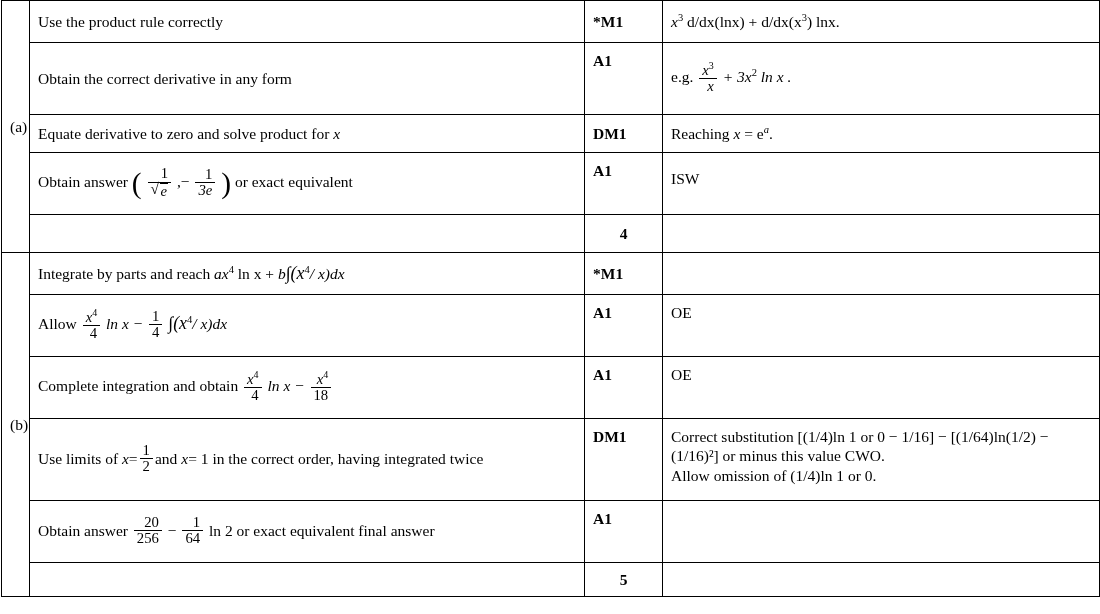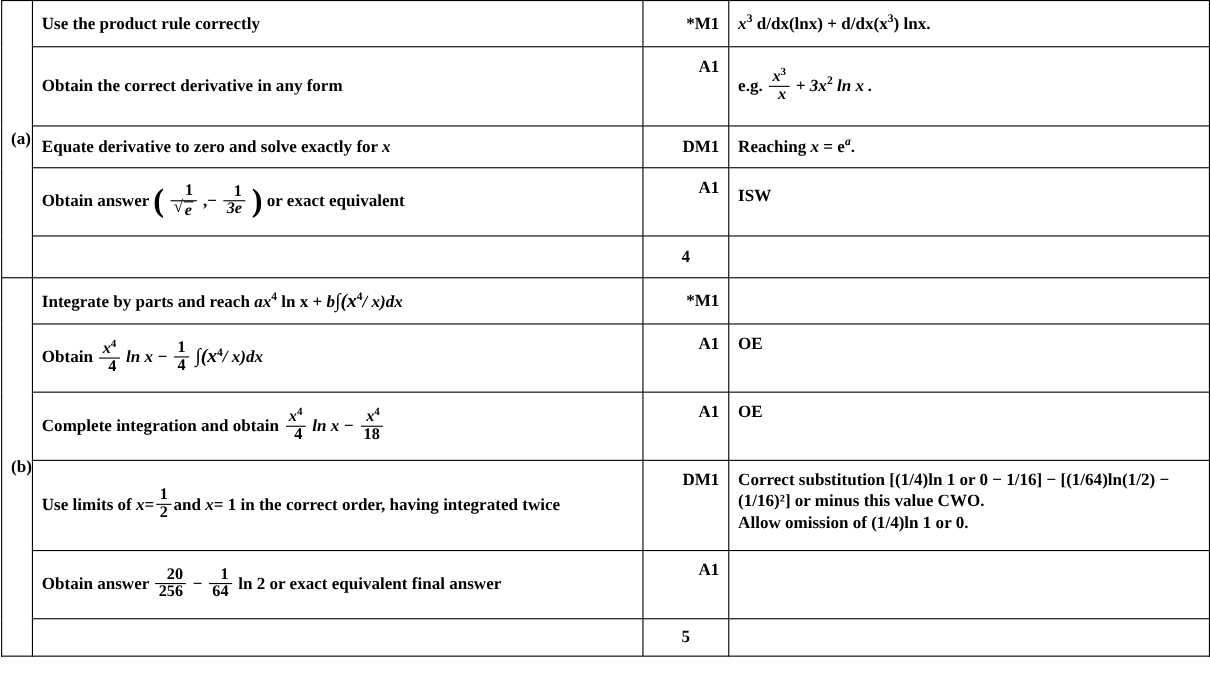--- a/index.html
+++ b/index.html
@@ -25,38 +25,37 @@
     table-layout: fixed;
     width: 1098px;
     margin-left: 1px;
   }
   table.marks td {
     border: 1px solid #000000;
     vertical-align: middle;
     font-size: 15.5px;
     line-height: 1.25;
     padding: 6px 8px;
-    font-weight: bold;
   }
   
   col.c-label { width: 28px; }
   col.c-body  { width: 555px; }
   col.c-mark  { width: 78px; }
   col.c-notes { width: 437px; }
 
   td.label {
     border: none;
     padding: 0 0 0 2px;
     font-size: 15.5px;
     vertical-align: top;
     text-align: left;
   }
   td.body { text-align: left; }
   td.mark {
-    text-align: right;
+    text-align: left;
     font-weight: bold;
     padding-right: 10px;
     white-space: nowrap;
   }
   td.notes { text-align: left; }
   td.blank { }
 
   .total { font-weight: bold; text-align: center; padding-right: 26px; }
 
   
@@ -139,21 +138,21 @@
         <span class="frac">
           <span class="num"><span class="mi">x</span><sup class="en">3</sup></span>
           <span class="den mi">x</span>
         </span>
         <span class="mi">+ 3x</span><sup class="en">2</sup><span class="mi"> ln x .</span>
       </td>
     </tr>
 
     <tr style="height:38px;">
       <td class="body">
-        <span>Equate derivative to zero and solve exactly for</span>
+        <span>Equate derivative to zero and solve product for</span>
         <span class="mi">x</span>
       </td>
       <td class="mark">
         <span>DM1</span>
       </td>
       <td class="notes">
         <span>Reaching</span>
         <span class="mi">x</span>
         <span>= e</span><sup class="e">a</sup><span>.</span>
       </td>
@@ -202,21 +201,21 @@
       <td class="mark">
         <span>*M1</span>
       </td>
       <td class="notes">
         <span></span>
       </td>
     </tr>
 
     <tr style="height:62px;">
       <td class="body">
-        <span>Obtain</span>
+        <span>Allow</span>
         <span class="frac">
           <span class="num"><span class="mi">x</span><sup class="en">4</sup></span>
           <span class="den">4</span>
         </span>
         <span class="mi">ln x −</span>
         <span class="frac">
           <span class="num">1</span>
           <span class="den">4</span>
         </span>
         <span class="intsym">∫(x</span><sup class="en">4</sup><span class="mi">/ x)dx</span>

